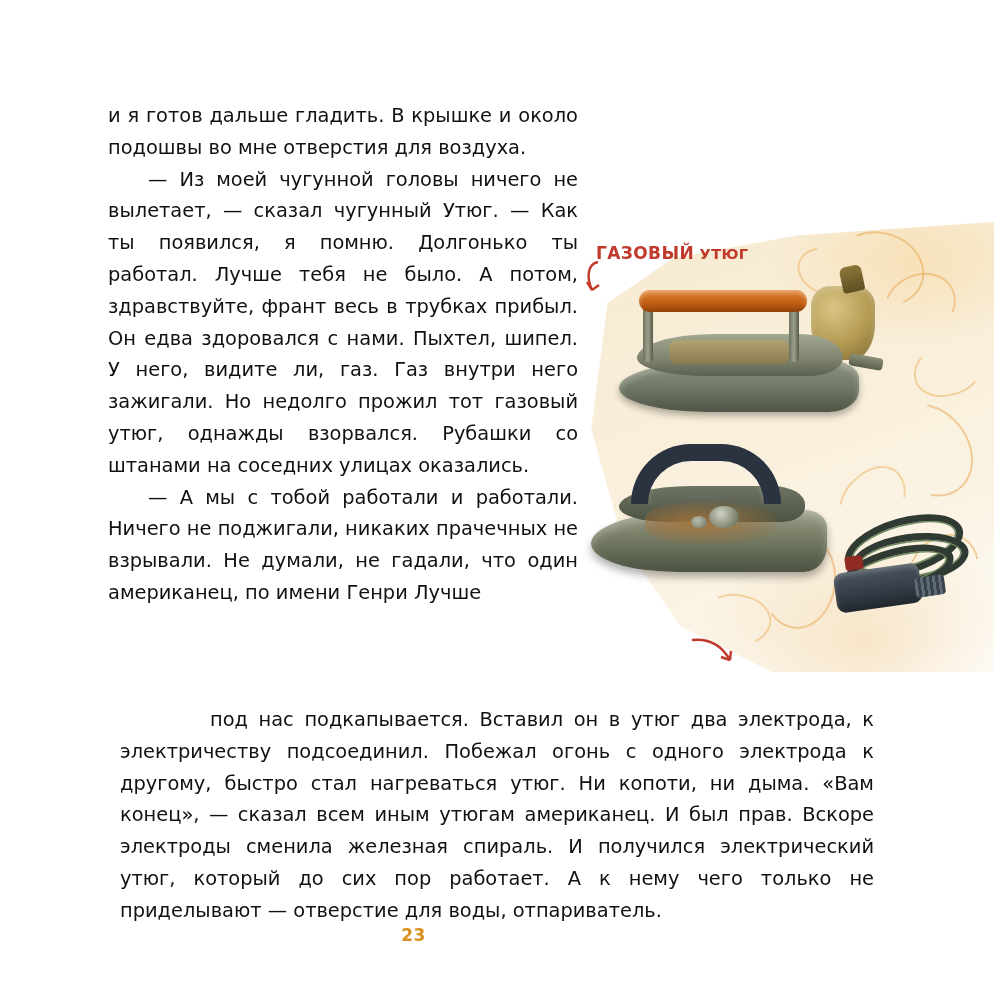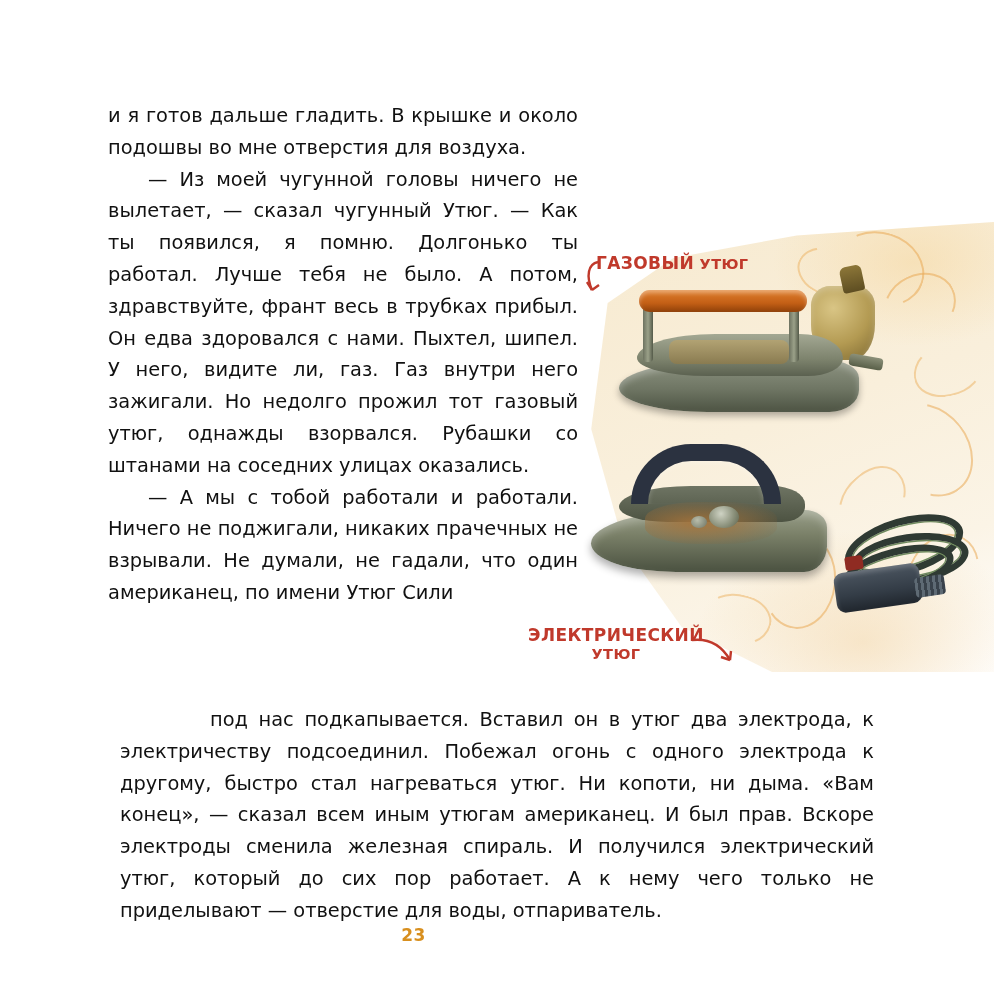--- a/index.html
+++ b/index.html
@@ -264,21 +264,21 @@
     position: absolute;
     color: #c0392b;
     font-family: "DejaVu Sans", sans-serif;
     font-weight: bold;
     letter-spacing: 0.4px;
     text-transform: uppercase;
     line-height: 1.15;
   }
   #label-gas {
     left: 596px;
-    top: 254px;
+    top: 244px;
     font-size: 14.5px;
   }
   #label-gas .first { font-size: 17px; }
   #label-electric {
     left: 524px;
     top: 626px;
     font-size: 14.5px;
     text-align: center;
     width: 184px;
   }
@@ -375,33 +375,29 @@
 
   <div class="callout" id="label-gas">
     <span class="first">Газовый</span>
     <span>утюг</span>
   </div>
   <svg class="arrow-svg" style="left:580px; top:256px;" width="60" height="60" viewBox="0 0 60 60">
     <path d="M18 6 C8 8 6 20 12 34" fill="none" stroke="#c0392b" stroke-width="2.4"></path>
     <path d="M12 34 l-5 -8 M12 34 l7 -5" fill="none" stroke="#c0392b" stroke-width="2.4"></path>
   </svg>
 
-  <div class="callout" id="label-electric">
-    <span class="first hang">Электрический</span>
-    <span class="hang">утюг</span>
-  </div>
   <svg class="arrow-svg" style="left:688px; top:632px;" width="70" height="50" viewBox="0 0 70 50">
     <path d="M4 8 C22 6 34 14 42 28" fill="none" stroke="#c0392b" stroke-width="2.4"></path>
     <path d="M42 28 l-9 -3 M42 28 l1 -9" fill="none" stroke="#c0392b" stroke-width="2.4"></path>
   </svg>
 
   <div class="col">
     <p>и я готов дальше гладить. В крышке и около подошвы во мне отверстия для воздуха.</p>
     <p class="ind">— Из моей чугунной головы ничего не вылетает, — сказал чугунный Утюг. — Как ты появился, я помню. Долгонько ты работал. Лучше тебя не было. А потом, здравствуйте, франт весь в трубках прибыл. Он едва здоровался с нами. Пыхтел, шипел. У него, видите ли, газ. Газ внутри него зажигали. Но недолго прожил тот газовый утюг, однажды взорвался. Рубашки со штанами на соседних улицах оказались.</p>
-    <p class="ind">— А мы с тобой работали и работали. Ничего не поджигали, никаких прачечных не взрывали. Не думали, не гадали, что один американец, по имени Утюг Сили</p>
+    <p class="ind">— А мы с тобой работали и работали. Ничего не поджигали, никаких прачечных не взрывали. Не думали, не гадали, что один американец, по имени Генри Лучше</p>
   </div>
 
   <div class="full">
     <p style="text-indent: 90px;">под нас подкапывается. Вставил он в утюг два электрода, к электричеству подсоединил. Побежал огонь с одного электрода к другому, быстро стал нагреваться утюг. Ни копоти, ни дыма. «Вам конец», — сказал всем иным утюгам американец. И был прав. Вскоре электроды сменила железная спираль. И получился электрический утюг, который до сих пор работает. А к нему чего только не приделывают — отверстие для воды, отпариватель.</p>
   </div>
 
   <div class="pageno">23</div>
 </div>
 
 </body></html>

